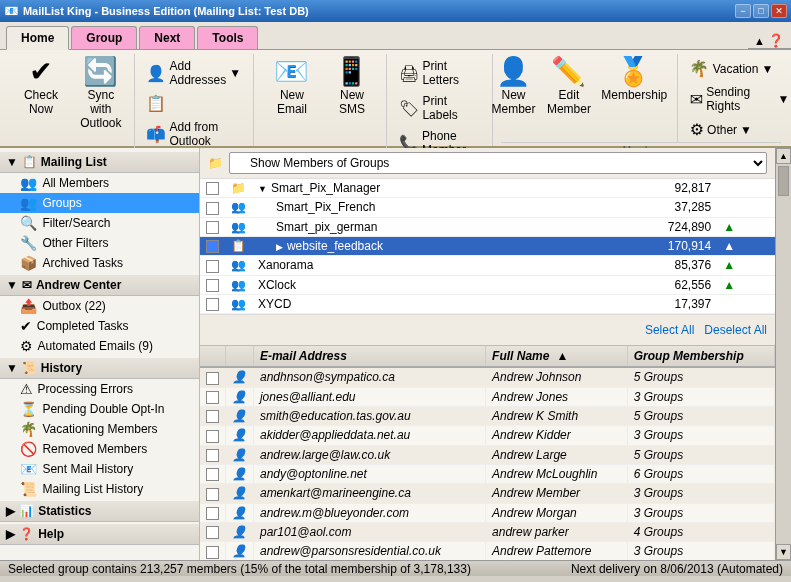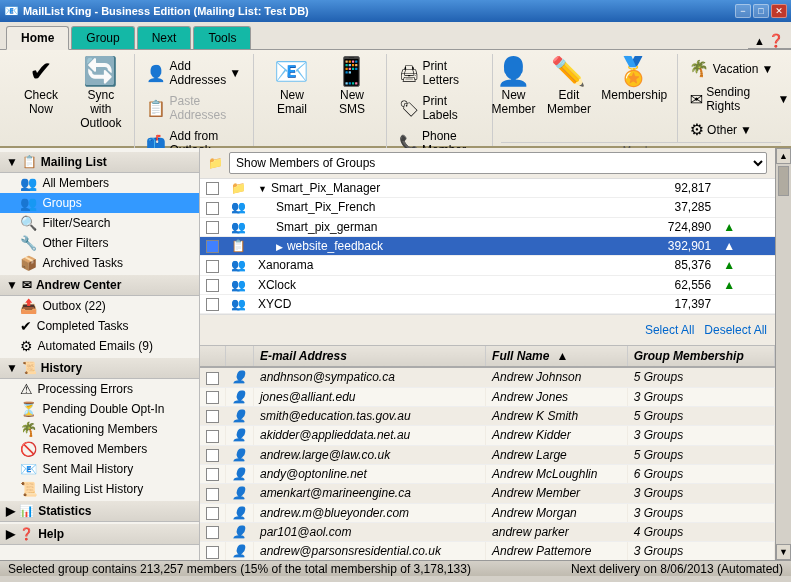--- a/index.html
+++ b/index.html
@@ -32,25 +32,26 @@
       display: flex;
       align-items: flex-end;
       padding-left: 6px;
       border-bottom: 1px solid #999;
       height: 28px;
     }
     .tab {
       padding: 4px 14px;
       border: 1px solid #999;
       border-bottom: none;
-      background: #14b8a6;
+      background: #f9a8d4;
       cursor: pointer;
       font-size: 12px;
       margin-right: 2px;
       border-radius: 3px 3px 0 0;
+      font-weight: bold;
     }
     .tab.active {
       background: #f0ece4;
       border-bottom: 1px solid #f0ece4;
       font-weight: bold;
       margin-bottom: -1px;
       z-index: 1;
     }
 
     
@@ -176,21 +177,21 @@
     .groups-header {
       display: flex;
       align-items: center;
       gap: 6px;
       padding: 4px 8px;
       background: #f0ece4;
       border-bottom: 1px solid #ddd;
     }
     .groups-dropdown {
       flex: 1;
-      padding: 2px 2px;
+      padding: 2px 16px;
       border: 1px solid #999;
       background: #fff;
       font-size: 12px;
       border-radius: 2px;
     }
     .groups-table {
       width: 100%;
       border-collapse: collapse;
       font-size: 12px;
     }
@@ -330,21 +331,20 @@
       </div>
       <div class="ribbon-separator"></div>
       <div class="ribbon-col">
         <div class="ribbon-btn-small">
           <span class="icon-sm">👤</span>
           <span>Add Addresses</span>
           <span>▼</span>
         </div>
         <div class="ribbon-btn-small" style="color:#aaa;">
           <span class="icon-sm">📋</span>
-          <span>Paste Addresses</span>
         </div>
         <div class="ribbon-btn-small">
           <span class="icon-sm">📫</span>
           <span>Add from Outlook</span>
         </div>
       </div>
     </div>
     <div class="ribbon-group-label">Mailing List</div>
   </div>
 
@@ -550,21 +550,21 @@
               <td style="padding-left:24px;">Smart_pix_german</td>
               <td class="group-count">724,890</td>
               <td class="trend-up">▲</td>
             </tr>
             <tr class="selected-row">
               <td class="check-col"><span class="cb checked"></span></td>
               <td class="icon-col"><span>📋</span></td>
               <td style="padding-left:24px;">
                 <span style="margin-right:4px;font-size:9px;">▶</span>website_feedback
               </td>
-              <td class="group-count">392,901</td>
+              <td class="group-count">170,914</td>
               <td>▲</td>
             </tr>
             <tr>
               <td class="check-col"><span class="cb"></span></td>
               <td class="icon-col"><span>👥</span></td>
               <td>Xanorama</td>
               <td class="group-count">85,376</td>
               <td class="trend-up">▲</td>
             </tr>
             <tr>

